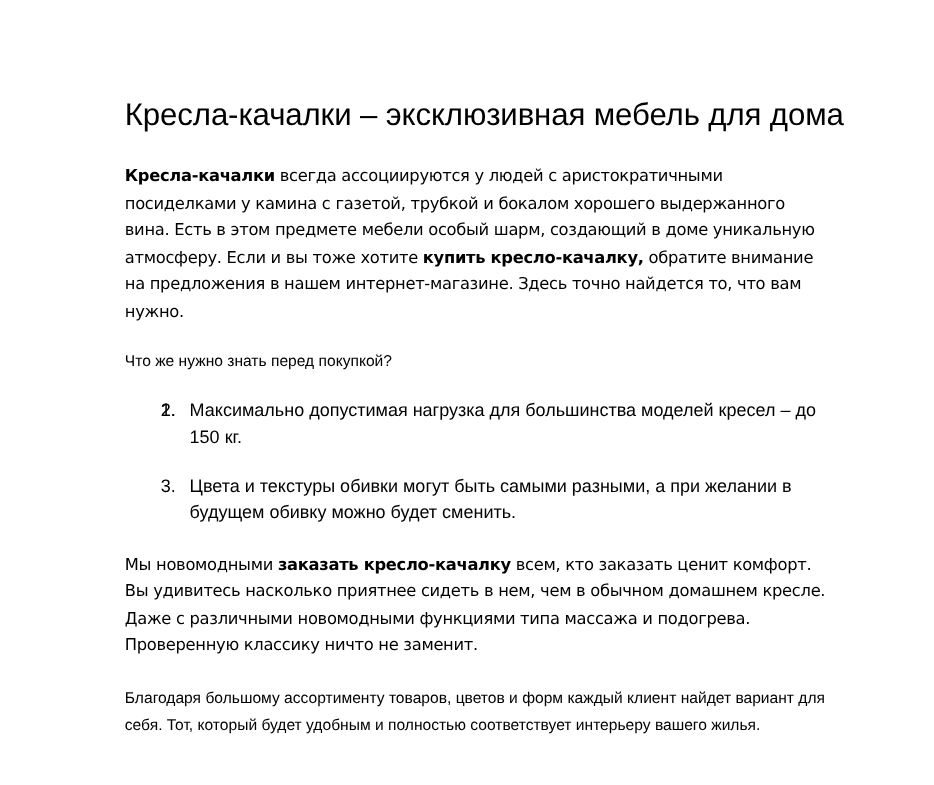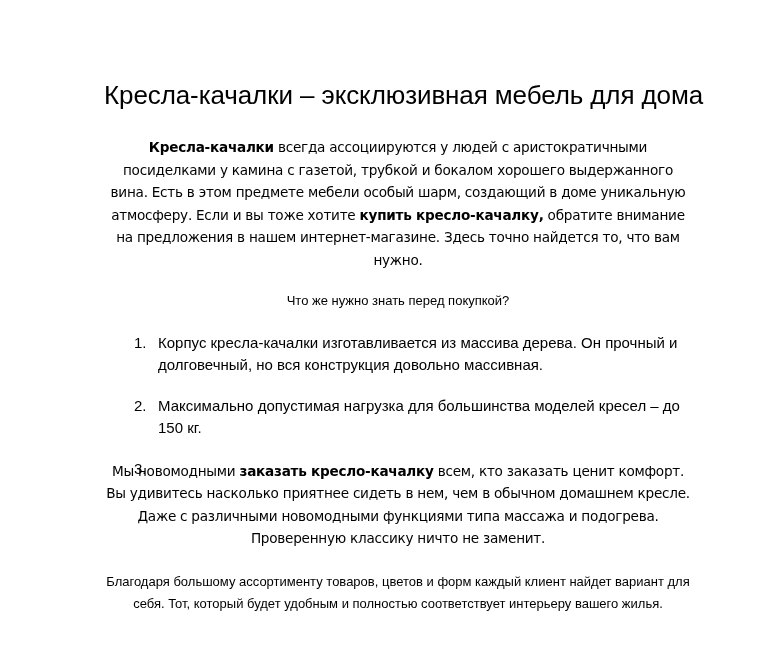--- a/index.html
+++ b/index.html
@@ -43,21 +43,21 @@
     white-space: nowrap;
     letter-spacing: -0.1px;
   }
 
   
   .para {
     font-size: 15px;
     line-height: 22.5px;
     color: #000;
     margin: 0;
-    text-align: center;
+    text-align: left;
   }
 
   
   .para.wide {
     font-family: "DejaVu Sans", sans-serif;
     font-size: 13.6px;
     line-height: 22.5px;
     letter-spacing: -0.25px;
   }
 
@@ -115,28 +115,28 @@
 
     <h1 class="doc-title">Кресла-качалки – эксклюзивная мебель для дома</h1>
 
     <p class="para wide" id="p-intro"><b>Кресла-качалки</b><span> всегда ассоциируются у людей с аристократичными посиделками у камина с газетой, трубкой и бокалом хорошего выдержанного вина. Есть в этом предмете мебели особый шарм, создающий в доме уникальную атмосферу. Если и вы тоже хотите </span><b>купить кресло-качалку,</b><span> обратите внимание на предложения в нашем интернет-магазине. Здесь точно найдется то, что вам нужно.</span></p>
 
     <p class="para narrow" id="p-question">Что же нужно знать перед покупкой?</p>
 
     <ol class="num-list">
       <li>
         <span class="marker">1.</span>
-        <span>Корпус кресла-качалки изготавливается из массива дерева. Он прочный и долговечный, но вся конструкция довольно массивная.</span>
       </li>
       <li>
         <span class="marker">2.</span>
         <span>Максимально допустимая нагрузка для большинства моделей кресел – до 150 кг.</span>
       </li>
       <li>
         <span class="marker">3.</span>
+        <span>Цвета и текстуры обивки могут быть самыми разными, а при желании в будущем обивку можно будет сменить.</span>
       </li>
     </ol>
 
     <p class="para wide" id="p-recommend"><span>Мы новомодными </span><b>заказать кресло-качалку</b><span> всем, кто заказать ценит комфорт. Вы удивитесь насколько приятнее сидеть в нем, чем в обычном домашнем кресле. Даже с различными новомодными функциями типа массажа и подогрева. Проверенную классику ничто не заменит.</span></p>
 
     <p class="para narrow" id="p-assortment">Благодаря большому ассортименту товаров, цветов и форм каждый клиент найдет вариант для себя. Тот, который будет удобным и полностью соответствует интерьеру вашего жилья.</p>
 
   </div>
 </div>
 

